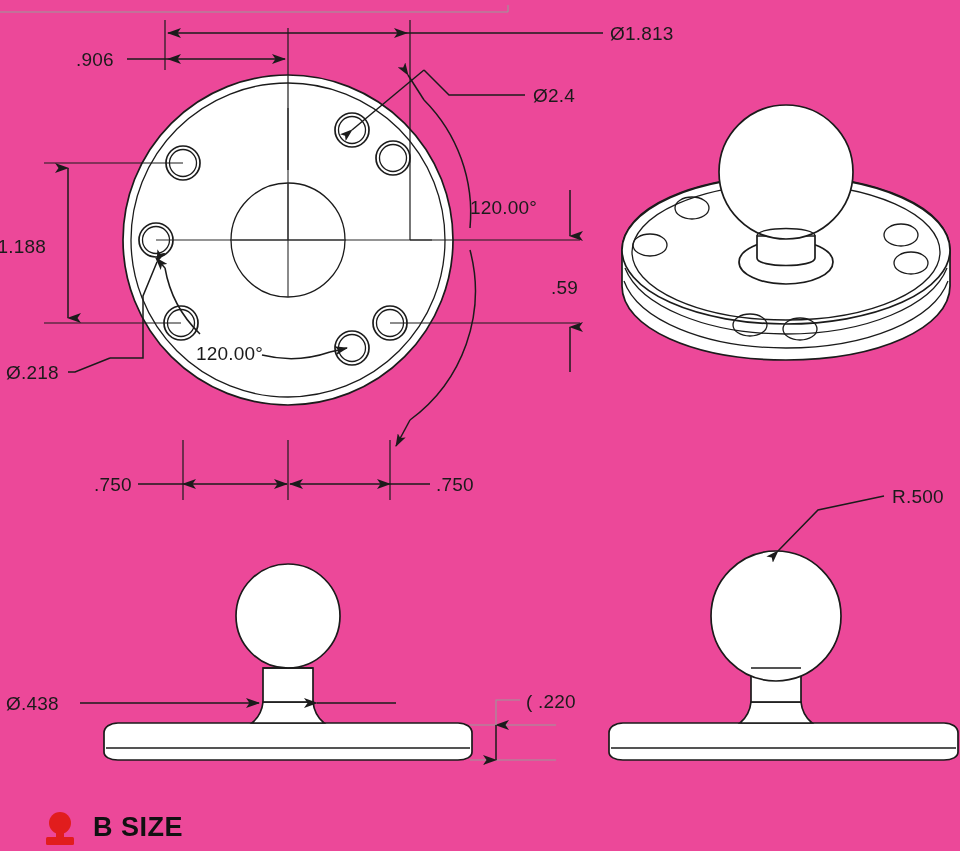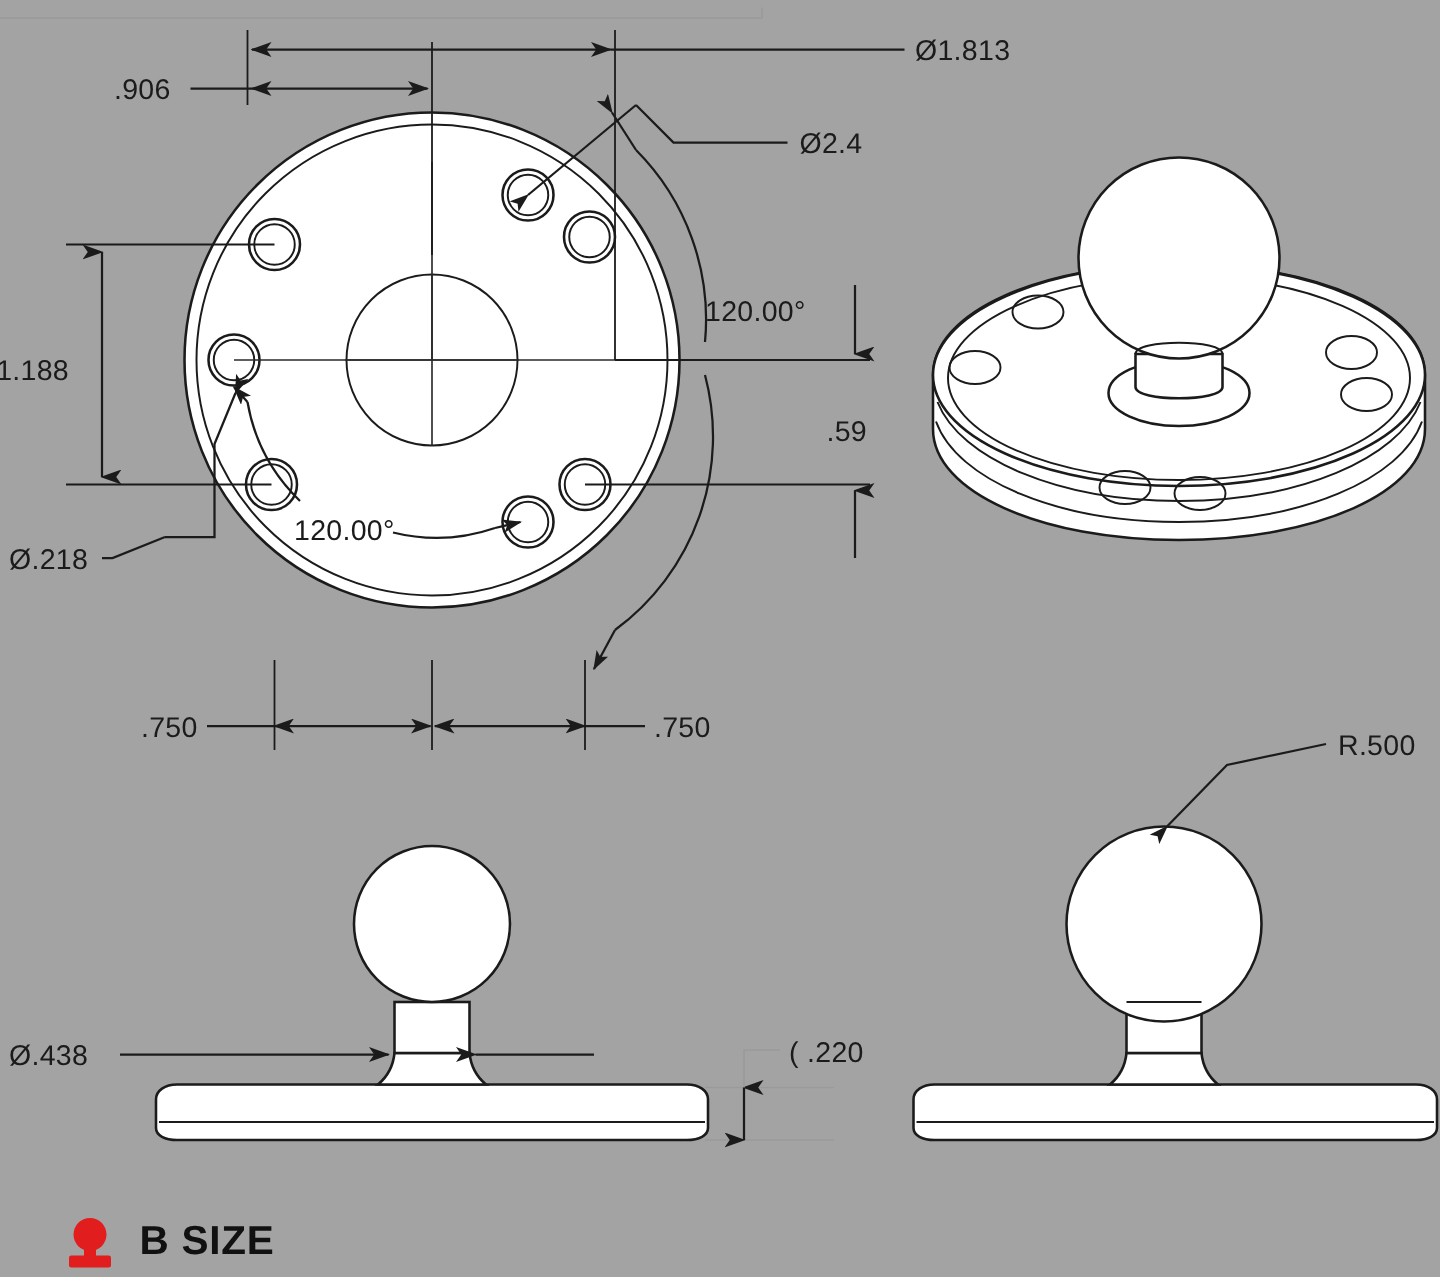--- a/index.html
+++ b/index.html
@@ -11,21 +11,21 @@
     width: 960px;
     height: 851px;
     font-family: "Liberation Sans", sans-serif;
     overflow: hidden;
     position: relative;
   }
   #drawing-root {
     position: relative;
     width: 960px;
     height: 851px;
-    background: #a3a3a3;
+    background: #ec4899;
     text-decoration: underline;
   }
   svg.sheet {
     position: absolute;
     left: 0;
     top: 0;
     width: 960px;
     height: 851px;
   }
   .dimtext {

